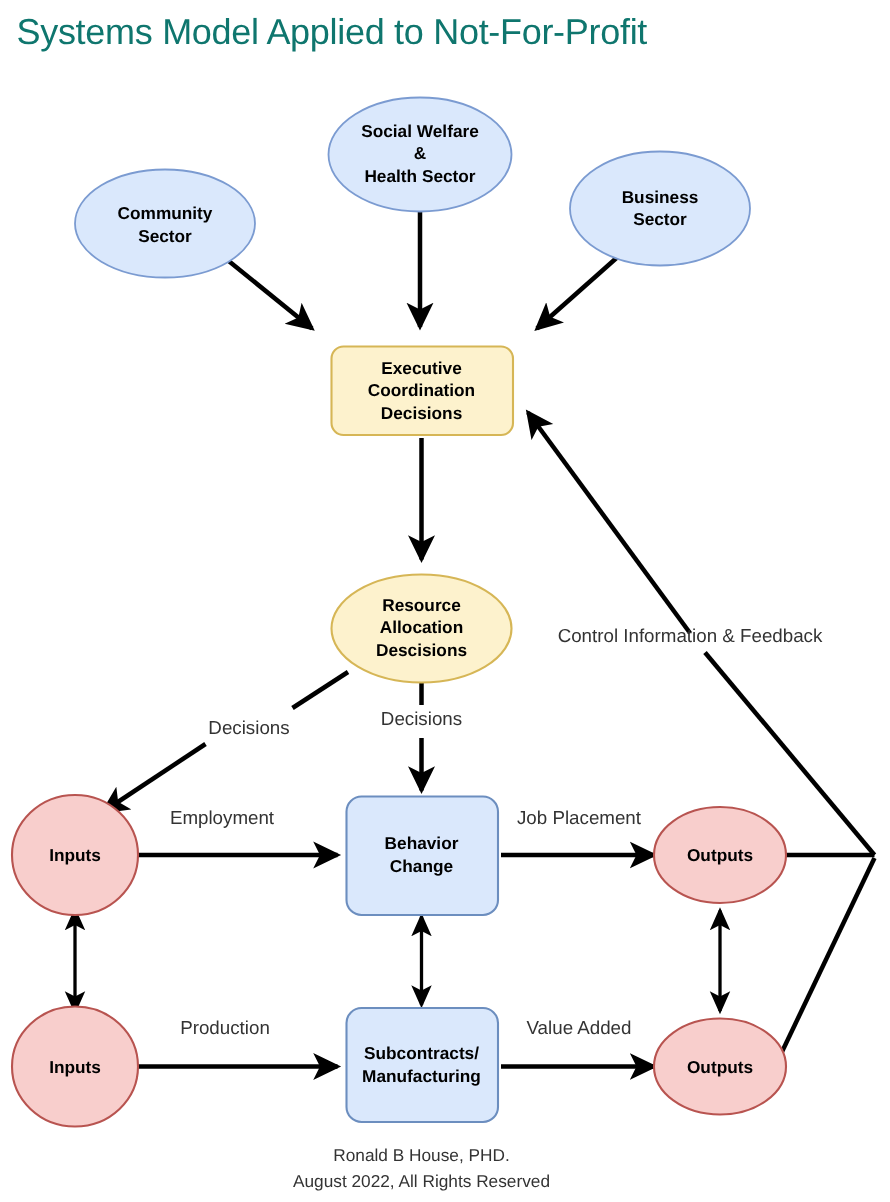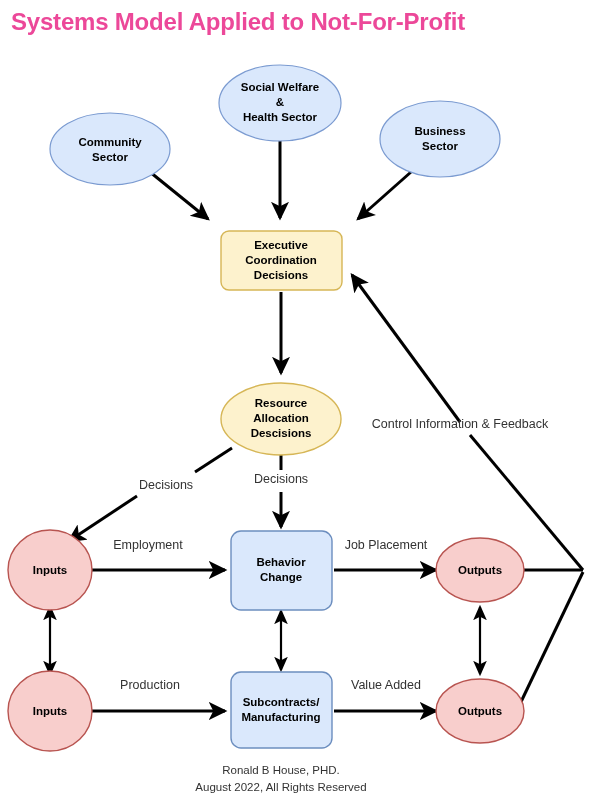--- a/index.html
+++ b/index.html
@@ -16,22 +16,22 @@
     width: 593px;
     height: 801px;
     background: #ffffff;
     overflow: hidden;
   }
   #diagram-title {
     position: absolute;
     left: 11px;
     top: 8px;
     font-size: 24px;
-    font-weight: bold;
-    color: #ec4899;
+    font-weight: normal;
+    color: #0f766e;
     letter-spacing: -0.2px;
     white-space: nowrap;
   }
   svg#diagram-svg {
     position: absolute;
     left: 0;
     top: 0;
     width: 593px;
     height: 801px;
   }

